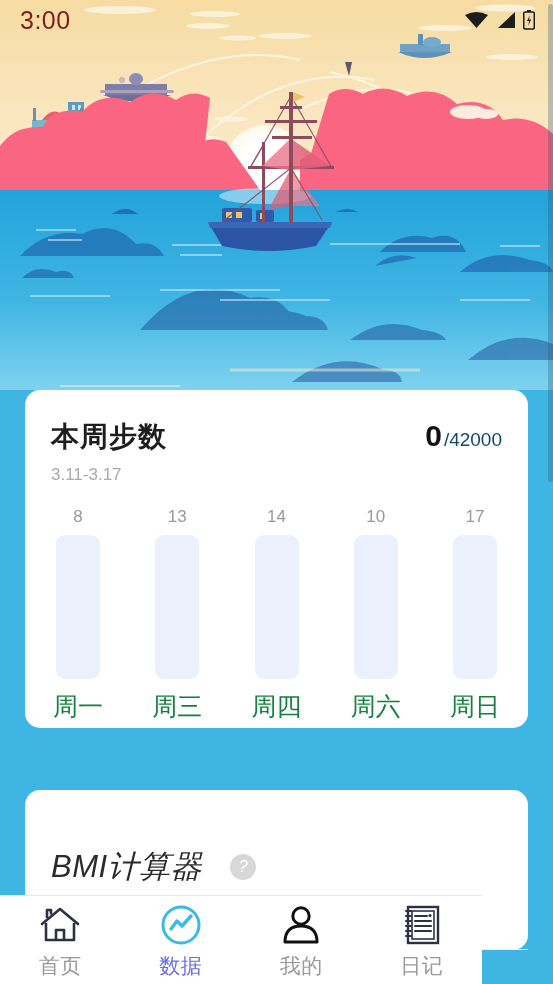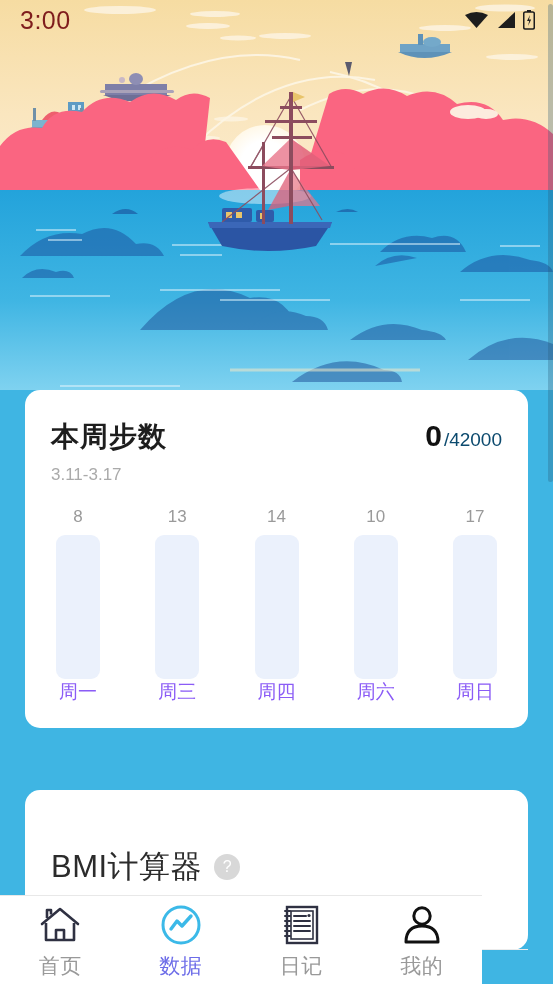--- a/index.html
+++ b/index.html
@@ -60,23 +60,23 @@
   .col{ display:flex; flex-direction:column; align-items:center; width:50px; }
   .daynum{ font-size:17px; color:#9a9a9a; margin-bottom:8px; }
   .bartrack{
     width:44px; height:144px; background:#EBF1FC; border-radius:9px;
     position:relative; overflow:hidden;
   }
   .barfill{
     position:absolute; left:0; bottom:0; width:100%;
     background:#4FC0EC; border-radius:9px;
   }
-  .dayname{ font-size:19px; color:#8b5cf6; margin-top:0; }
-
-  .bmi-title-row{ display:flex; align-items:center; gap:12px; }
+  .dayname{ font-size:25px; color:#15803d; margin-top:11px; }
+
+  .bmi-title-row{ display:flex; align-items:center; gap:28px;font-style:italic; }
   .bmi-title{ font-size:31px; color:#2b2b2b; letter-spacing:.5px; }
   .help-dot{
     width:26px; height:26px; border-radius:50%;
     background:#d8d8d8; color:#fff; font-size:16px;
     display:flex; align-items:center; justify-content:center;
   }
   .bmi-divider{
     position:absolute; left:0; bottom:0; width:100%;
     height:1px; background:#ececec;
   }
@@ -385,20 +385,30 @@
       <svg width="42" height="42" viewBox="0 0 42 42">
         <circle cx="21" cy="21" r="18" fill="none" stroke="#3BB9E8" stroke-width="3"></circle>
         <path d="M11 25 L17 17 L22 22 L31 12" fill="none" stroke="#3BB9E8" stroke-width="3.4" stroke-linecap="round" stroke-linejoin="round"></path>
       </svg>
     </div>
     <div class="tab-label">数据</div>
   </div>
 
   <div class="tab">
     <div class="tab-icon">
+      <svg width="42" height="42" viewBox="0 0 42 42">
+        <circle cx="21" cy="12" r="8.2" fill="none" stroke="#111" stroke-width="3"></circle>
+        <path d="M5 38 Q5 22 21 22 Q37 22 37 38 Z" fill="none" stroke="#111" stroke-width="3" stroke-linejoin="round"></path>
+      </svg>
+    </div>
+    <div class="tab-label">我的</div>
+  </div>
+
+  <div class="tab">
+    <div class="tab-icon">
       <svg width="40" height="42" viewBox="0 0 40 42">
         <rect x="6" y="3" width="30" height="36" fill="none" stroke="#2f3142" stroke-width="2.4"></rect>
         <rect x="10" y="7" width="22" height="28" fill="none" stroke="#2f3142" stroke-width="1.6"></rect>
         <g stroke="#2f3142" stroke-width="2" stroke-linecap="round">
           <path d="M4 7 h5"></path>
             <path d="M4 12 h5"></path>
             <path d="M4 17 h5"></path>
           <path d="M4 22 h5"></path>
             <path d="M4 27 h5"></path>
             <path d="M4 32 h5"></path>
@@ -408,23 +418,13 @@
             <path d="M13 17 h16"></path>
           <path d="M13 22 h16"></path>
             <path d="M13 27 h16"></path>
         </g>
         <circle cx="28" cy="11.5" r="1.6" fill="#2f3142"></circle>
       </svg>
     </div>
     <div class="tab-label">日记</div>
   </div>
 
-  <div class="tab">
-    <div class="tab-icon">
-      <svg width="42" height="42" viewBox="0 0 42 42">
-        <circle cx="21" cy="12" r="8.2" fill="none" stroke="#111" stroke-width="3"></circle>
-        <path d="M5 38 Q5 22 21 22 Q37 22 37 38 Z" fill="none" stroke="#111" stroke-width="3" stroke-linejoin="round"></path>
-      </svg>
-    </div>
-    <div class="tab-label">我的</div>
-  </div>
-
 </div>
 
 </body></html>

